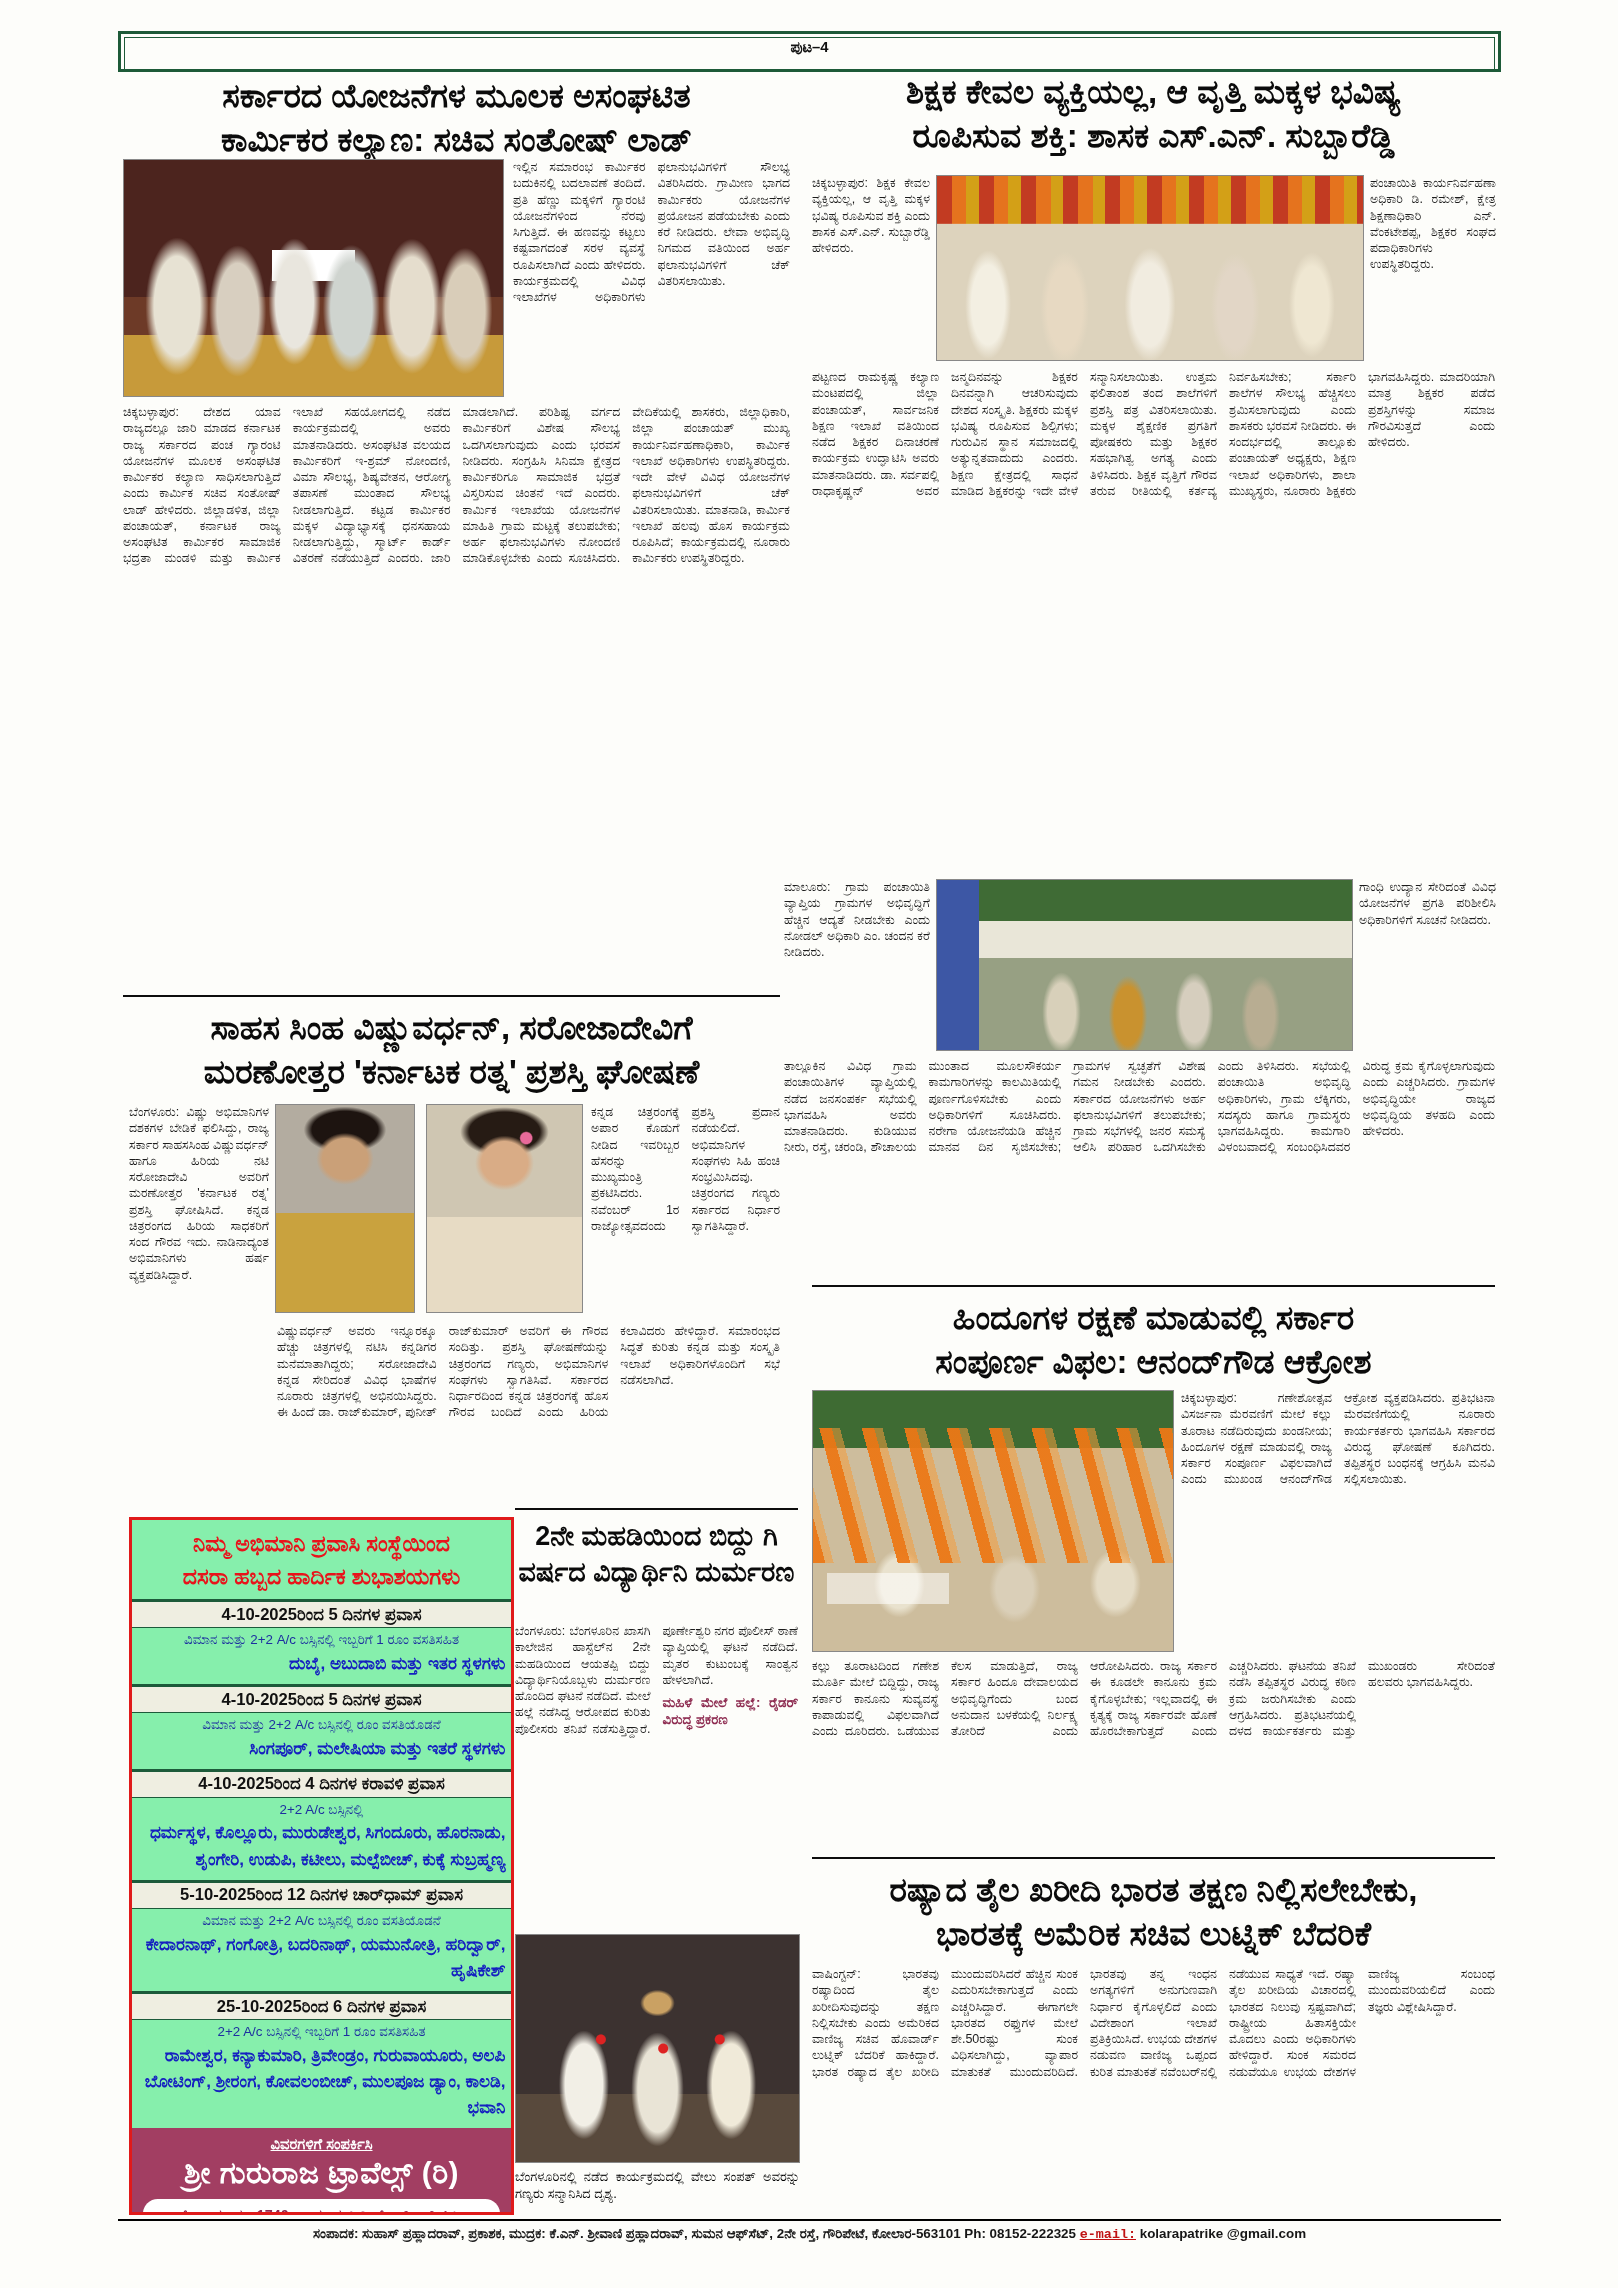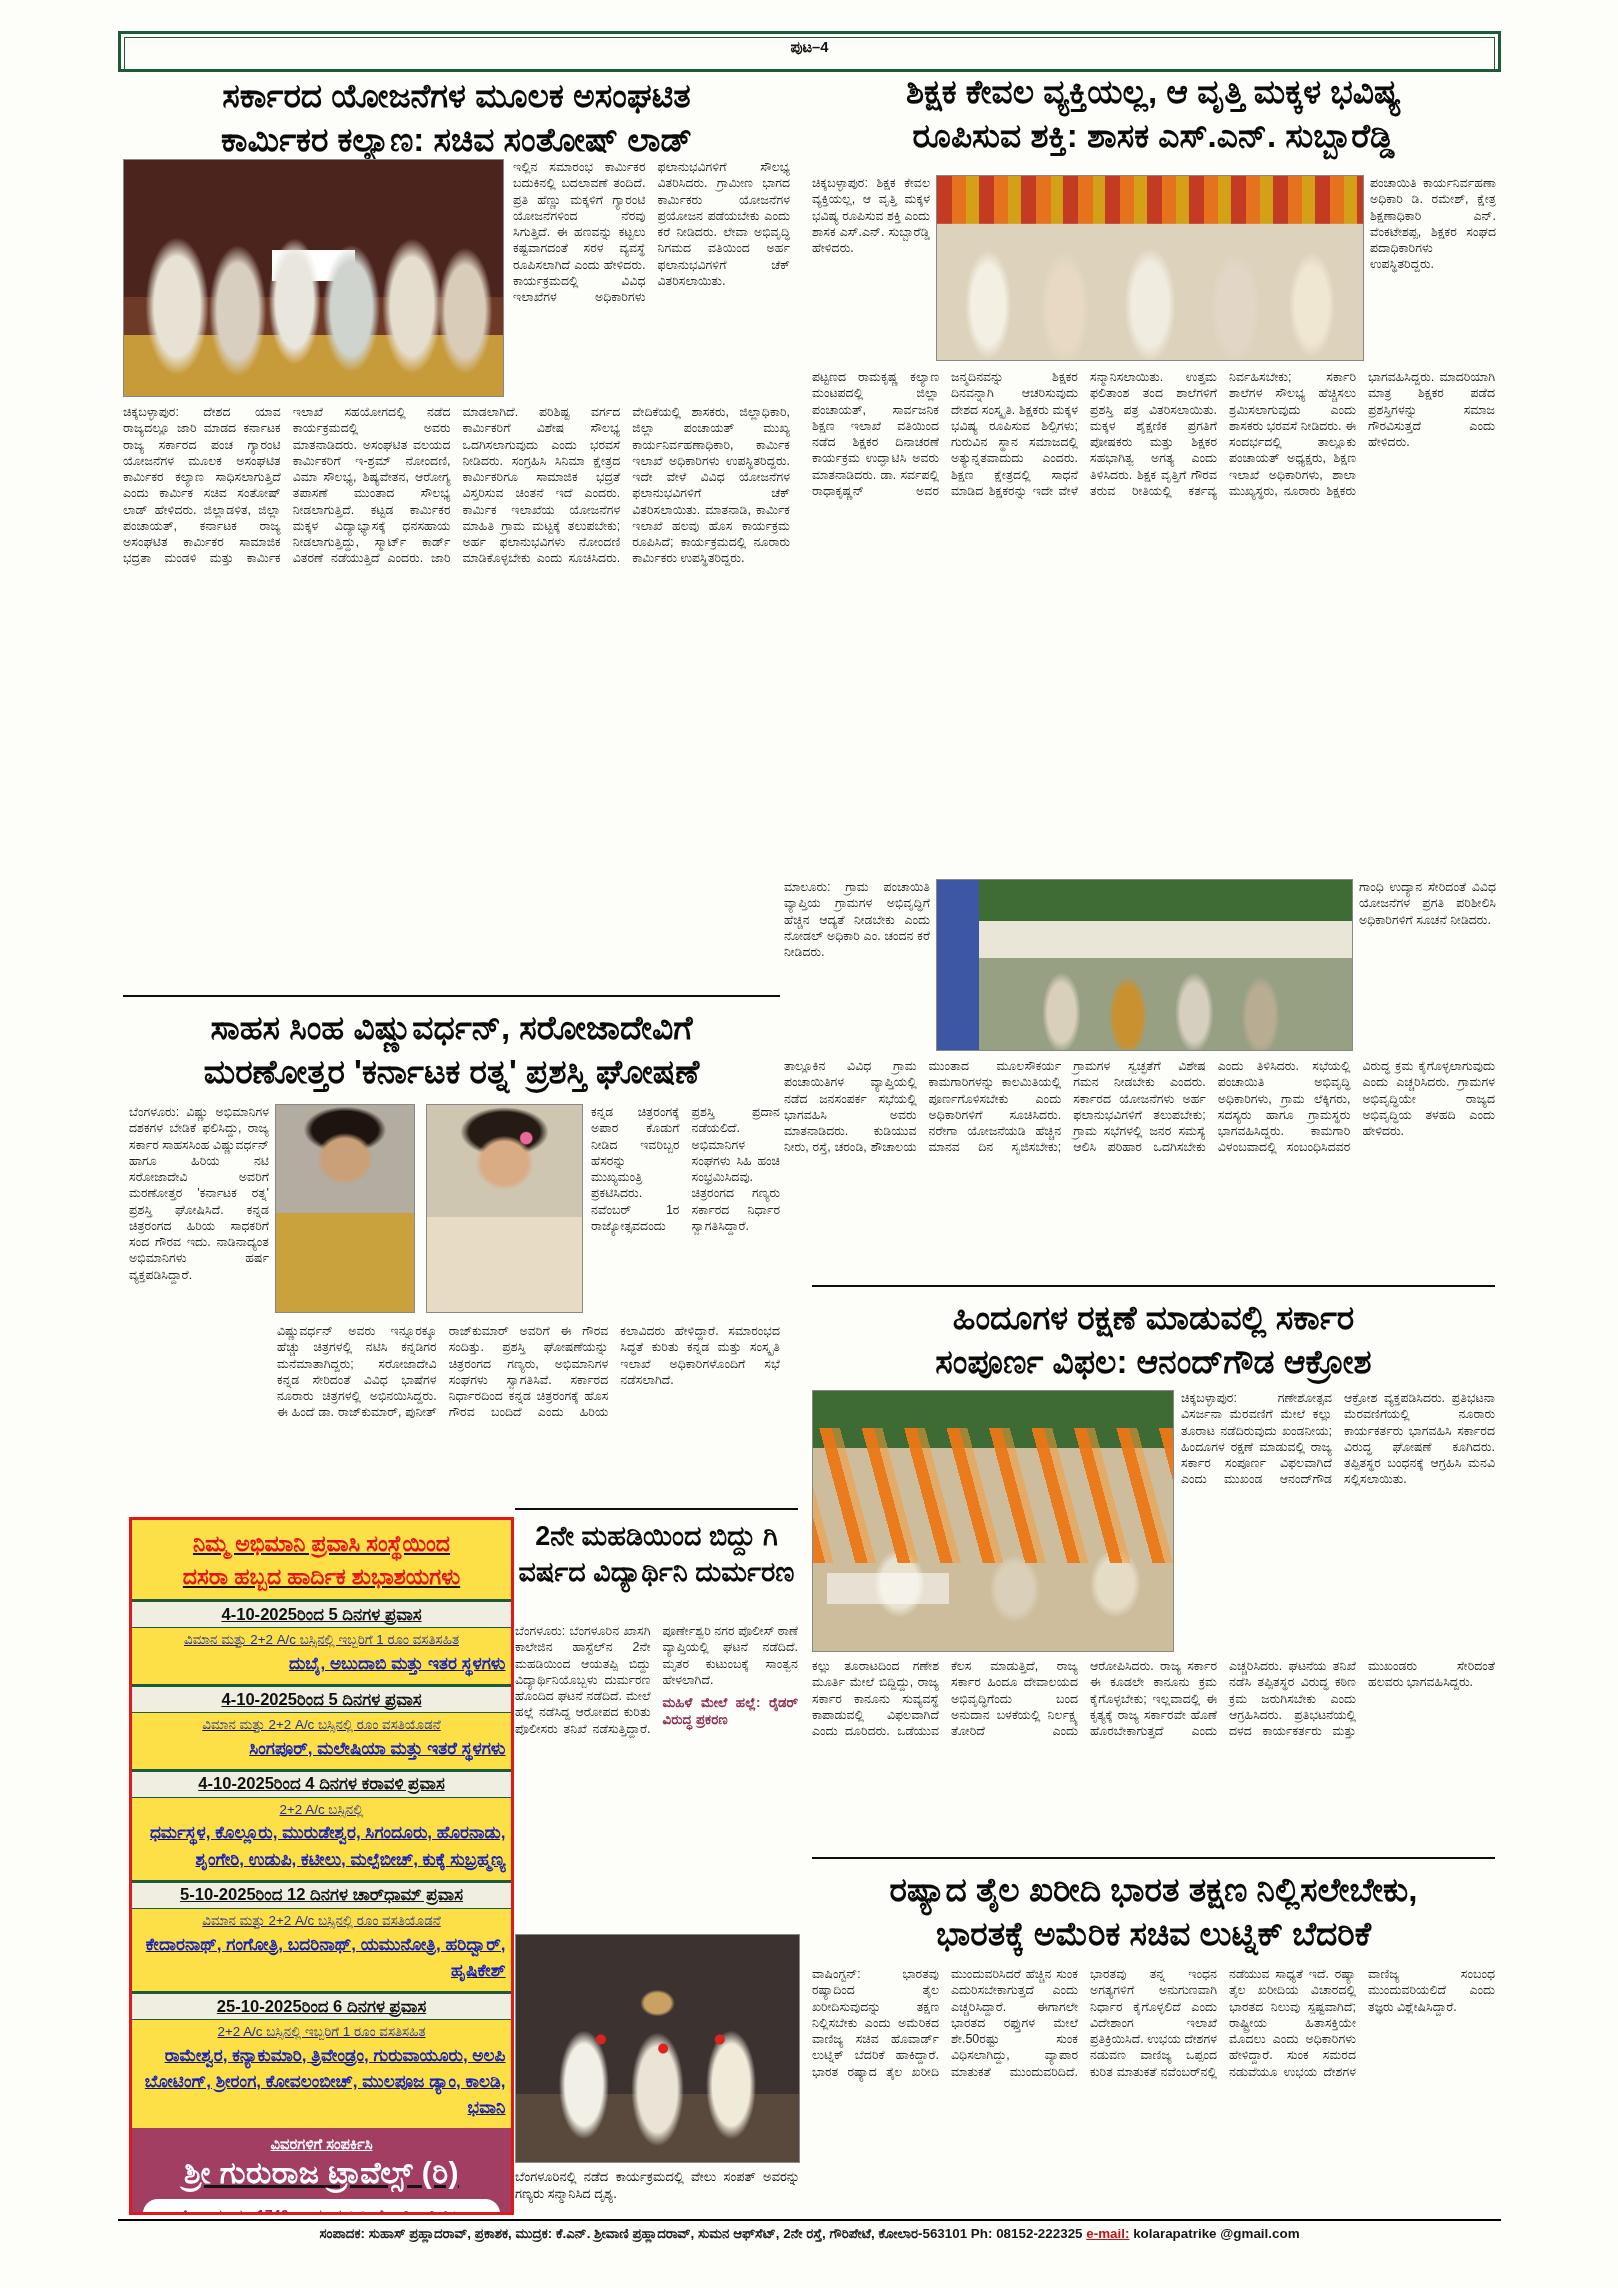--- a/index.html
+++ b/index.html
@@ -77,36 +77,36 @@
       radial-gradient(7.4px 7.4px at 30% 46%,#d22 0 60%,transparent 75%),
       radial-gradient(7.4px 7.4px at 52% 50%,#d22 0 60%,transparent 75%),
       radial-gradient(7.4px 7.4px at 72% 46%,#d22 0 60%,transparent 75%),
       radial-gradient(39px 85px at 24% 66%,#f2efe6 0 48%,transparent 64%),
       radial-gradient(41px 89px at 50% 68%,#e9e4d6 0 48%,transparent 64%),
       radial-gradient(39px 85px at 76% 66%,#f0ead9 0 48%,transparent 64%),
       radial-gradient(24px 18.5px at 50% 30%,#caa163 0 55%,transparent 72%),
       linear-gradient(180deg,#3c3230 0 70%,#58493c 70% 100%);}
 
   
-  .ad{border:3.7px solid #e01a1a;background:#fde047;overflow:hidden;text-decoration:underline;}
+  .ad{border:3.7px solid #e01a1a;background:#86efac;overflow:hidden;}
   .ad-title{color:#e8131b;font-weight:bold;font-size:22px;text-align:center;line-height:1.5;padding:7.4px 1.8px 5.5px;}
   .ad-date{background:#efeee1;border-top:3.7px solid #1c5a3a;border-bottom:1.8px solid #1c5a3a;
            font-weight:bold;font-size:16.6px;color:#111;text-align:center;padding:2.8px 0;}
   .ad-mode{color:#1d2fa0;font-size:13.4px;text-align:center;padding:3.7px 3.7px 0.9px;}
   .ad-dest{color:#1520c0;font-weight:bold;font-size:17px;text-align:right;line-height:1.55;padding:1.8px 5.5px 6.5px;}
   .ad-maroon{background:#a23e62;color:#fff;text-align:center;padding:7.4px 9.2px 9.2px;}
   .ad-contact{font-size:14.8px;font-weight:bold;text-decoration:underline;}
   .ad-company{font-size:30px;font-weight:bold;letter-spacing:0.5px;margin:3.7px 0 7.4px;}
   .ad-box{background:#fff;color:#8d2b50;font-weight:bold;font-size:14.3px;line-height:1.5;
           border-radius:14.8px;padding:6.5px 7.4px;margin:0 1.8px 8.3px;}
 
   
   .foot-rule{border-top:2.3px solid #000;}
   .footer{font-size:13.4px;font-weight:bold;color:#161616;text-align:center;white-space:nowrap;}
-  .footer .mail-label{color:#c01313;text-decoration:underline;}
+  .footer .mail-label{color:#c01313;text-decoration:underline;font-family:Liberation Mono, monospace;}
 </style>
 </head>
 <body>
 
 <div class="page">
 
   <div class="abs mast-outer" style="left:118px;top:31px;width:1383px;height:41px;">
     <div class="mast-inner">
       <span class="mast-page">ಪುಟ–4</span>
       <span class="mast-title">KOLARA PATRIKE,</span>

